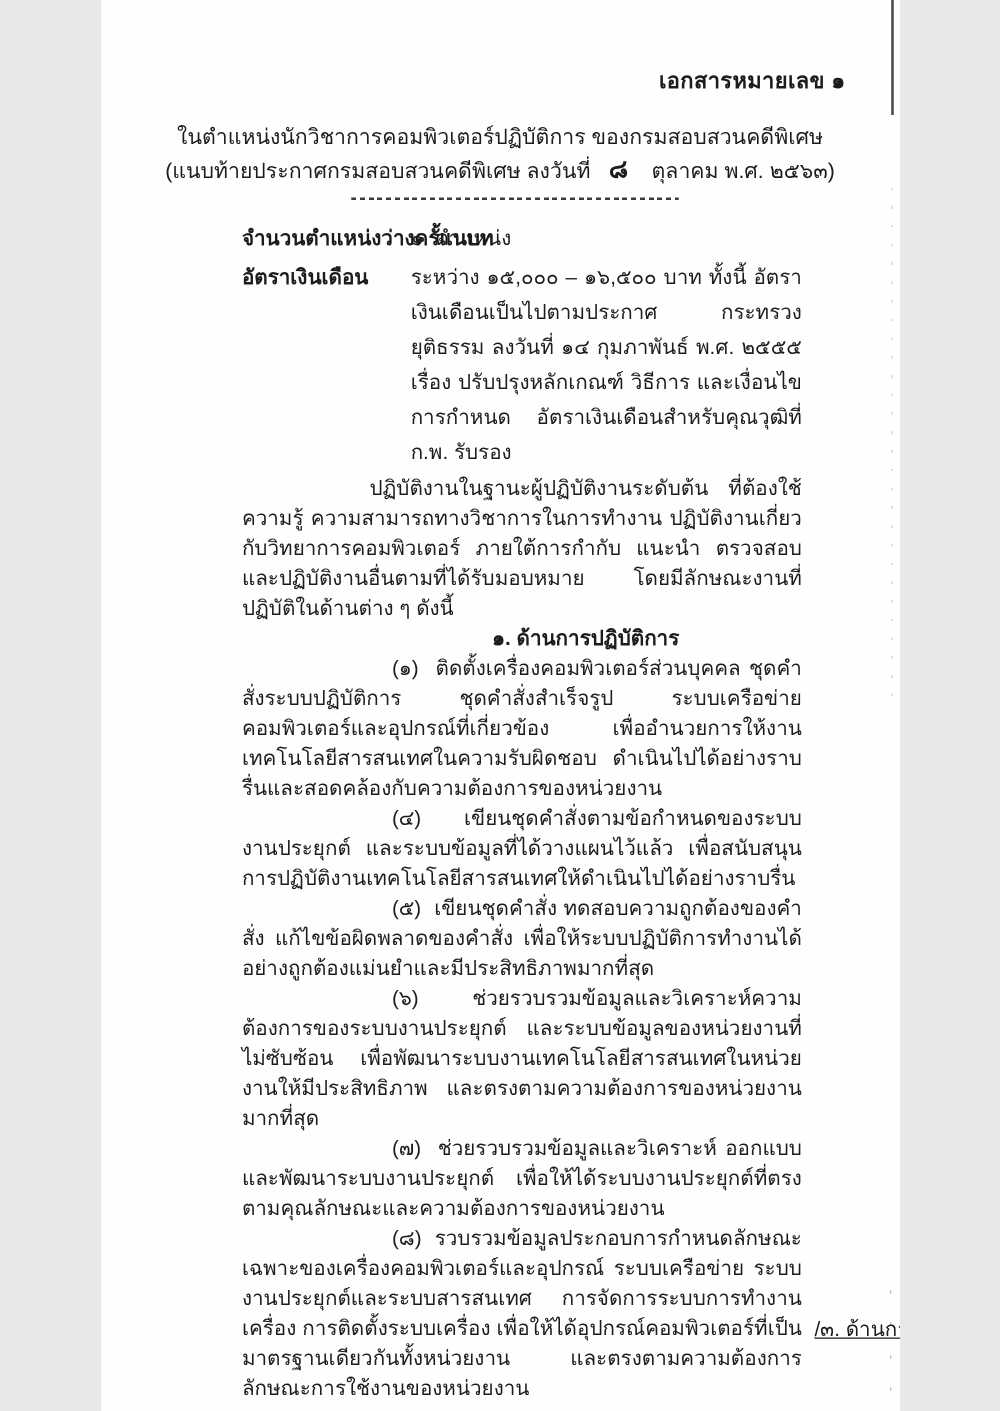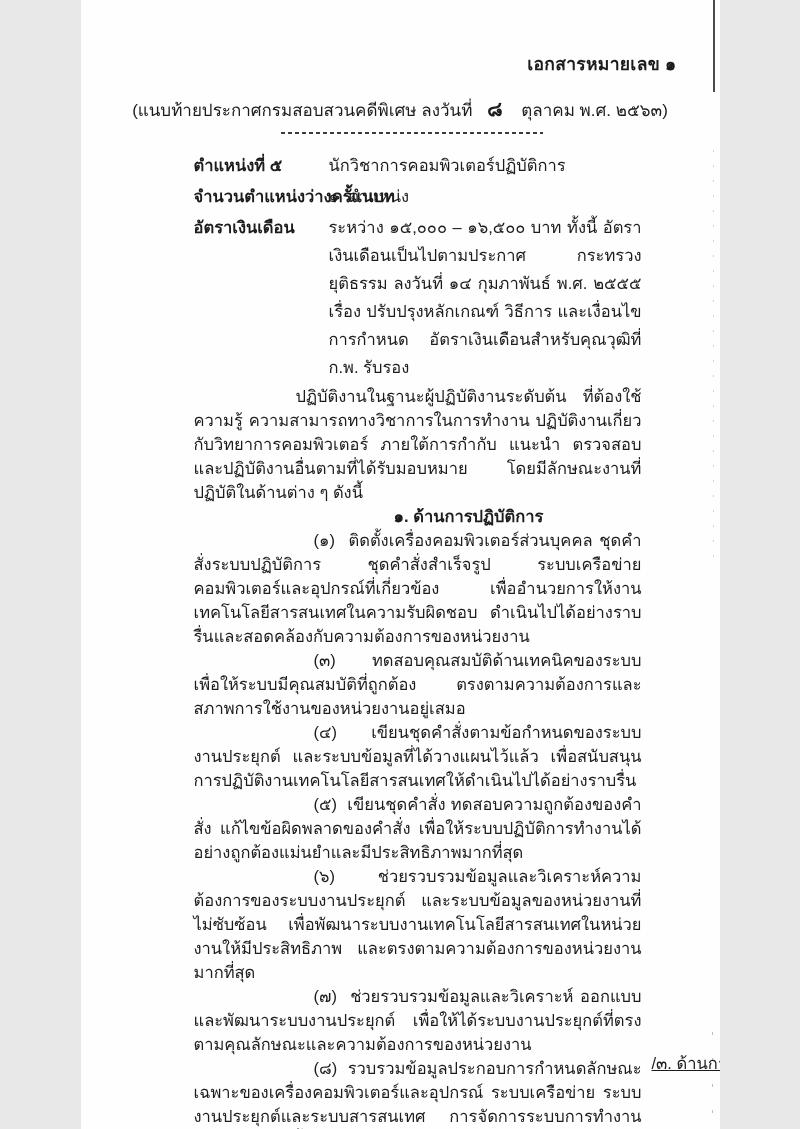--- a/index.html
+++ b/index.html
@@ -71,51 +71,47 @@
 
 <div class="page">
 
   <div class="edge-line"></div>
   <div class="edge-dots-mid"></div>
   <div class="edge-dots-bottom"></div>
 
   <div class="doc-no">เอกสารหมายเลข ๑</div>
 
   <div class="title-block">
+    <div>ในตำแหน่งนักวิชาการคอมพิวเตอร์ปฏิบัติการ ของกรมสอบสวนคดีพิเศษ</div>
     <div>
       <span>(แนบท้ายประกาศกรมสอบสวนคดีพิเศษ ลงวันที่</span>
       <span class="subtitle-day">๘</span>
       <span>ตุลาคม พ.ศ. ๒๕๖๓)</span>
     </div>
     <div class="separator"></div>
   </div>
 
   <div class="content">
 
-    <div class="info-row">
-      <span class="info-label">ตำแหน่งที่ ๕</span>
-      <span class="info-value">นักวิชาการคอมพิวเตอร์ปฏิบัติการ</span>
-    </div>
 
     <div class="info-row">
       <span class="info-label">จำนวนตำแหน่งว่างครั้แนบท</span>
       <span class="info-value">๑&nbsp; ตำแหน่ง</span>
     </div>
 
     <div class="info-row">
       <span class="info-label">อัตราเงินเดือน</span>
       <span class="info-value">ระหว่าง ๑๕,๐๐๐ – ๑๖,๕๐๐ บาท ทั้งนี้ อัตราเงินเดือนเป็นไปตามประกาศ กระทรวงยุติธรรม ลงวันที่ ๑๔ กุมภาพันธ์ พ.ศ. ๒๕๕๕ เรื่อง ปรับปรุงหลักเกณฑ์ วิธีการ และเงื่อนไขการกำหนด อัตราเงินเดือนสำหรับคุณวุฒิที่ ก.พ. รับรอง</span>
     </div>
 
 
     <p class="para indent-1">ปฏิบัติงานในฐานะผู้ปฏิบัติงานระดับต้น ที่ต้องใช้ความรู้ ความสามารถทางวิชาการในการทำงาน ปฏิบัติงานเกี่ยวกับวิทยาการคอมพิวเตอร์ ภายใต้การกำกับ แนะนำ ตรวจสอบ และปฏิบัติงานอื่นตามที่ได้รับมอบหมาย โดยมีลักษณะงานที่ปฏิบัติในด้านต่าง ๆ ดังนี้</p>
 
     <p class="sec-title">๑. ด้านการปฏิบัติการ</p>
     <p class="para indent-2">(๑)&nbsp; ติดตั้งเครื่องคอมพิวเตอร์ส่วนบุคคล ชุดคำสั่งระบบปฏิบัติการ ชุดคำสั่งสำเร็จรูป ระบบเครือข่ายคอมพิวเตอร์และอุปกรณ์ที่เกี่ยวข้อง เพื่ออำนวยการให้งานเทคโนโลยีสารสนเทศในความรับผิดชอบ ดำเนินไปได้อย่างราบรื่นและสอดคล้องกับความต้องการของหน่วยงาน</p>
-    <p class="para indent-2">(๓)&nbsp; ทดสอบคุณสมบัติด้านเทคนิคของระบบ เพื่อให้ระบบมีคุณสมบัติที่ถูกต้อง ตรงตามความต้องการและสภาพการใช้งานของหน่วยงานอยู่เสมอ</p>
     <p class="para indent-2">(๔)&nbsp; เขียนชุดคำสั่งตามข้อกำหนดของระบบงานประยุกต์ และระบบข้อมูลที่ได้วางแผนไว้แล้ว เพื่อสนับสนุนการปฏิบัติงานเทคโนโลยีสารสนเทศให้ดำเนินไปได้อย่างราบรื่น</p>
     <p class="para indent-2">(๕)&nbsp; เขียนชุดคำสั่ง ทดสอบความถูกต้องของคำสั่ง แก้ไขข้อผิดพลาดของคำสั่ง เพื่อให้ระบบปฏิบัติการทำงานได้อย่างถูกต้องแม่นยำและมีประสิทธิภาพมากที่สุด</p>
     <p class="para indent-2">(๖)&nbsp; ช่วยรวบรวมข้อมูลและวิเคราะห์ความต้องการของระบบงานประยุกต์ และระบบข้อมูลของหน่วยงานที่ไม่ซับซ้อน เพื่อพัฒนาระบบงานเทคโนโลยีสารสนเทศในหน่วยงานให้มีประสิทธิภาพ และตรงตามความต้องการของหน่วยงานมากที่สุด</p>
     <p class="para indent-2">(๗)&nbsp; ช่วยรวบรวมข้อมูลและวิเคราะห์ ออกแบบ และพัฒนาระบบงานประยุกต์ เพื่อให้ได้ระบบงานประยุกต์ที่ตรงตามคุณลักษณะและความต้องการของหน่วยงาน</p>
     <p class="para indent-2">(๘)&nbsp; รวบรวมข้อมูลประกอบการกำหนดลักษณะเฉพาะของเครื่องคอมพิวเตอร์และอุปกรณ์ ระบบเครือข่าย ระบบงานประยุกต์และระบบสารสนเทศ การจัดการระบบการทำงานเครื่อง การติดตั้งระบบเครื่อง เพื่อให้ได้อุปกรณ์คอมพิวเตอร์ที่เป็นมาตรฐานเดียวกันทั้งหน่วยงาน และตรงตามความต้องการลักษณะการใช้งานของหน่วยงาน</p>
 
   </div>
 
   <div class="footer-note">/๓. ด้านการประสานงาน...</div>
 

